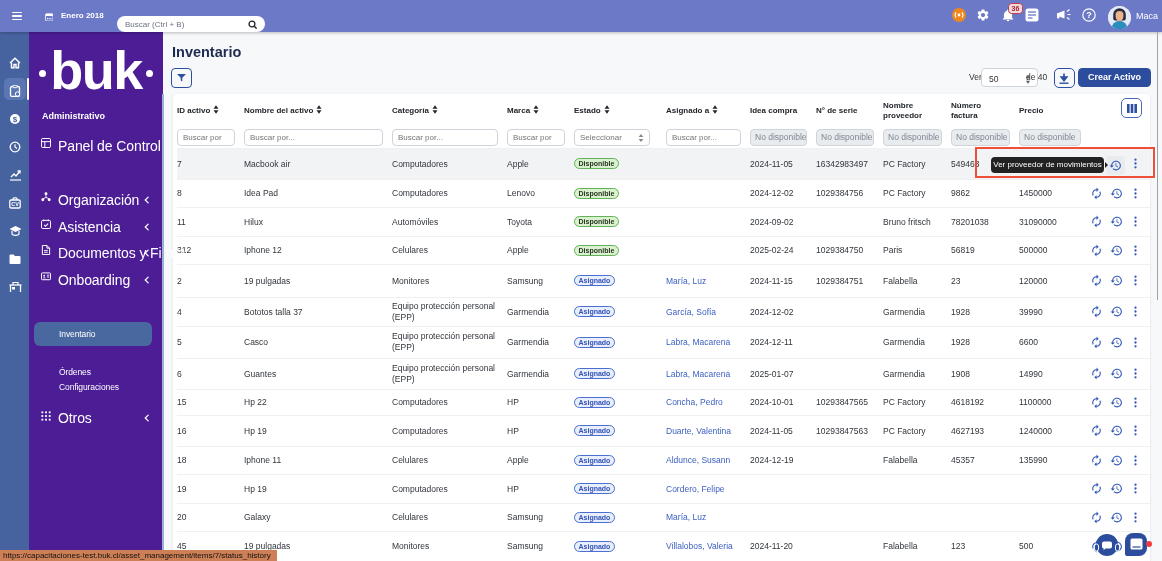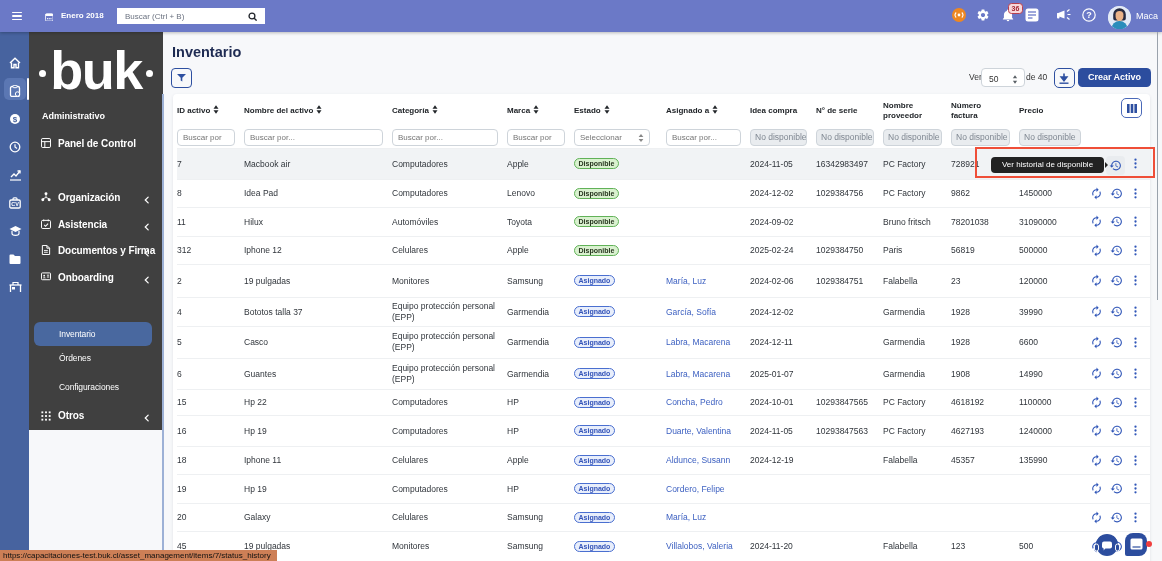--- a/index.html
+++ b/index.html
@@ -3,45 +3,45 @@
 <meta charset="utf-8">
 <style>
 * { margin:0; padding:0; box-sizing:border-box; }
 html,body { width:1162px; height:561px; overflow:hidden; font-family:"Liberation Sans", sans-serif; background:#f7f8fa; }
 .abs { position:absolute; }
 
 .topbar { position:absolute; left:0; top:0; width:1162px; height:32px; background:#6b79c7; box-shadow:0 1px 3px rgba(0,0,0,.25); z-index:30; }
 .burger { position:absolute; left:12px; top:12px; width:10px; height:8px; display:flex; flex-direction:column; justify-content:space-between; }
 .burger span { display:block; height:1.4px; background:#fff; border-radius:1px; }
 .tb-date { position:absolute; left:61px; top:11px; color:#fff; font-size:8px; font-weight:bold; }
-.searchbox { position:absolute; left:117px; top:8px; width:148px; height:16px; background:#fff; border-radius:0; }
+.searchbox { position:absolute; left:117px; top:16px; width:148px; height:16px; background:#fff; border-radius:8px; }
 .searchbox .ph { position:absolute; left:8px; top:3.5px; font-size:8px; color:#6b7280; }
 .avatar { position:absolute; left:1108px; top:5.5px; width:23px; height:23px; border-radius:50%; background:#e3eaf6; overflow:hidden; }
 .tb-name { position:absolute; left:1136px; top:10.5px; color:#fff; font-size:9px; }
 
 .rail { position:absolute; left:0; top:32px; width:29px; height:529px; background:#47639f; z-index:20; }
 .rail .ric { position:absolute; left:8.5px; width:12px; height:12px; }
 .rail .sel { position:absolute; left:3.5px; top:46px; width:22px; height:22px; background:#5b77b3; border-radius:5px; }
 .rail .selbar { position:absolute; left:27px; top:46px; width:2px; height:22px; background:#fff; border-radius:2px; }
-.sidebar { position:absolute; left:29px; top:32px; width:134px; height:398px; background:#404040; z-index:20; }
+.sidebar { position:absolute; left:29px; top:32px; width:134px; height:529px; background:#4c1d95; z-index:20; }
 .logo { position:absolute; left:0; top:6.5px; width:134px; text-align:center; color:#fff; font-size:54px; font-weight:bold; letter-spacing:-1.5px; }
 .logo .d { display:inline-block; width:7px; height:7px; background:#fff; border-radius:50%; vertical-align:12px; margin:0 4px; }
 .sb-cap { position:absolute; left:13px; top:79px; color:#fff; font-size:9px; font-weight:bold; }
-.sb-item { position:absolute; left:0; width:134px; height:20px; color:#fff; font-size:10px; font-weight:700; letter-spacing:-0.1px; }
+.sb-item { position:absolute; left:0; width:134px; height:20px; color:#fff; font-size:14px; font-weight:400; letter-spacing:-0.1px; }
 .sb-item .ic { position:absolute; left:12px; top:0px; width:10px; height:10px; }
 .sb-item .tx { position:absolute; left:29px; top:0px; white-space:nowrap; }
 .sb-item .ch { position:absolute; right:14px; top:0px; font-size:9px; font-weight:bold; }
 .sb-sub { position:absolute; left:30px; color:#fff; font-size:8.5px; font-weight:500; letter-spacing:-0.1px; }
 .inv-pill { position:absolute; left:5px; top:290px; width:118px; height:24px; background:#49689f; border-radius:6px; }
 
 .content { position:absolute; left:163px; top:32px; width:999px; height:529px; background:#f7f8fa; }
 .pagetitle { position:absolute; left:172px; top:44px; font-size:14.5px; font-weight:bold; color:#1e2b52; z-index:1;}
 .filterbtn { position:absolute; left:171px; top:68px; width:21px; height:20px; border:1.2px solid #2d4fa0; border-radius:4px; background:#f7f8fa; z-index:1;}
 .ver-lbl { position:absolute; left:969px; top:72px; font-size:8.5px; color:#333; z-index:1;}
-.ver-sel { position:absolute; left:981px; top:68px; width:44px; height:19px; background:#fff; border:1px solid #ced4da; border-radius:4px; font-size:8.5px; color:#333; z-index:1;}
+.ver-sel { position:absolute; left:981px; top:68px; width:57px; height:19px; background:#fff; border:1px solid #ced4da; border-radius:4px; font-size:8.5px; color:#333; z-index:1;}
 .de-lbl { position:absolute; left:1026px; top:72px; font-size:8.5px; color:#333; z-index:1;}
 .dl-btn { position:absolute; left:1053.5px; top:68px; width:21px; height:20px; border:1.2px solid #2d4fa0; border-radius:5px; background:#f7f8fa; z-index:1;}
 .create-btn { position:absolute; left:1078px; top:67.5px; width:73px; height:19.5px; background:#2c4d9e; border-radius:4.5px; color:#fff; font-size:9px; font-weight:bold; text-align:center; line-height:19.5px; z-index:1;}
 
 .card { position:absolute; left:173px; top:94px; width:977px; height:500px; background:#fff; border-radius:4px 4px 0 0; box-shadow:0 1px 3px rgba(60,64,90,.12); }
 table { border-collapse:collapse; table-layout:fixed; width:973px; margin-left:4px; }
 th { text-align:left; font-size:8px; color:#212529; font-weight:bold; vertical-align:middle; padding:0; white-space:nowrap; }
 td { font-size:8.5px; color:#30353b; vertical-align:middle; padding:0; white-space:nowrap; overflow:hidden; }
 tr.lbl-row { height:33px; }
 tr.flt-row { height:21px; }
@@ -233,21 +233,21 @@
         <line x1="6.5" y1="3.5" x2="9" y2="3.5" stroke="#fff" stroke-width="1"></line>
         <line x1="6.5" y1="5.5" x2="9" y2="5.5" stroke="#fff" stroke-width="1"></line>
         <line x1="3.5" y1="8.5" x2="7.5" y2="10.5" stroke="none"></line>
       </svg>
       <span class="tx">Onboarding</span>
       <svg class="ch" style="top:3.5px" width="5" height="8" viewBox="0 0 6 9">
         <path d="M5 1 L1.5 4.5 L5 8" fill="none" stroke="#fff" stroke-width="1.5" stroke-linecap="round"></path>
       </svg>
     </div>
 <div class="sb-sub" style="top:297px">Inventario</div>
-<div class="sb-sub" style="top:321px">Órdenes</div>
+<div class="sb-sub" style="top:335px">Órdenes</div>
 <div class="sb-sub" style="top:350px">Configuraciones</div>
 <div class="sb-item" style="top:378px">
       <svg class="ic" style="top:1px" width="9" height="9" viewBox="0 0 12 12">
         <g fill="#fff">
           <rect x="0.5" y="0.5" width="2.2" height="2.2"></rect>
           <rect x="4.9" y="0.5" width="2.2" height="2.2"></rect>
           <rect x="9.3" y="0.5" width="2.2" height="2.2"></rect>
           <rect x="0.5" y="4.9" width="2.2" height="2.2"></rect>
           <rect x="4.9" y="4.9" width="2.2" height="2.2"></rect>
           <rect x="9.3" y="4.9" width="2.2" height="2.2"></rect>
@@ -389,21 +389,21 @@
 <tr style="height:31px" class="hov">
           <td>7</td>
           <td>Macbook air</td>
           <td>Computadores</td>
           <td>Apple</td>
           <td><span class="chip disp">Disponible</span></td>
           <td></td>
           <td>2024-11-05</td>
           <td>16342983497</td>
           <td>PC Factory</td>
-          <td>728921</td>
+          <td>549463</td>
           <td></td>
           <td class="acts"><span style="display:inline-block;width:13px"></span><span style="display:inline-block;width:6.5px"></span><svg width="13" height="13" viewBox="0 0 24 24">
               <path fill="#3056b8" d="M13 3c-4.97 0-9 4.03-9 9H1l3.89 3.89.07.14L9 12H6c0-3.87 3.13-7 7-7s7 3.13 7 7-3.13 7-7 7c-1.93 0-3.68-.79-4.94-2.06l-1.42 1.42C8.27 19.99 10.51 21 13 21c4.97 0 9-4.03 9-9s-4.03-9-9-9zm-1 5v5l4.28 2.54.72-1.21-3.5-2.08V8H12z"></path>
             </svg><span style="display:inline-block;width:6.5px"></span><svg width="13" height="13" viewBox="0 0 24 24">
               <circle cx="12" cy="5" r="2.1" fill="#3056b8"></circle>
               <circle cx="12" cy="12" r="2.1" fill="#3056b8"></circle>
               <circle cx="12" cy="19" r="2.1" fill="#3056b8"></circle>
             </svg></td>
         </tr>
 <tr style="height:28px" class="">
@@ -472,21 +472,21 @@
               <circle cx="12" cy="19" r="2.1" fill="#3056b8"></circle>
             </svg></td>
         </tr>
 <tr style="height:33px" class="">
           <td>2</td>
           <td>19 pulgadas</td>
           <td>Monitores</td>
           <td>Samsung</td>
           <td><span class="chip asig">Asignado</span></td>
           <td><span class="lnk">María, Luz</span></td>
-          <td>2024-02-06</td>
+          <td>2024-11-15</td>
           <td>1029384751</td>
           <td>Falabella</td>
           <td>23</td>
           <td>120000</td>
           <td class="acts"><svg width="13" height="13" viewBox="0 0 24 24">
               <path fill="#3056b8" d="M12 6v3l4-4-4-4v3c-4.42 0-8 3.58-8 8 0 1.57.46 3.03 1.24 4.26L6.7 14.8c-.45-.83-.7-1.79-.7-2.8 0-3.31 2.69-6 6-6zm6.76 1.74L17.3 9.2c.44.84.7 1.79.7 2.8 0 3.31-2.69 6-6 6v-3l-4 4 4 4v-3c4.42 0 8-3.58 8-8 0-1.57-.46-3.03-1.24-4.26z"></path>
             </svg><span style="display:inline-block;width:6.5px"></span><svg width="13" height="13" viewBox="0 0 24 24">
               <path fill="#3056b8" d="M13 3c-4.97 0-9 4.03-9 9H1l3.89 3.89.07.14L9 12H6c0-3.87 3.13-7 7-7s7 3.13 7 7-3.13 7-7 7c-1.93 0-3.68-.79-4.94-2.06l-1.42 1.42C8.27 19.99 10.51 21 13 21c4.97 0 9-4.03 9-9s-4.03-9-9-9zm-1 5v5l4.28 2.54.72-1.21-3.5-2.08V8H12z"></path>
             </svg><span style="display:inline-block;width:6.5px"></span><svg width="13" height="13" viewBox="0 0 24 24">
               <circle cx="12" cy="5" r="2.1" fill="#3056b8"></circle>
@@ -707,21 +707,21 @@
       <rect x="3.7" y="0" width="2.6" height="9" fill="#2d4fa0"></rect>
       <rect x="7.4" y="0" width="2.6" height="9" fill="#2d4fa0"></rect>
     </svg>
   </div>
 <div class="hovbtn">
     <svg style="position:absolute;left:3px;top:3px" width="13" height="13" viewBox="0 0 24 24">
       <path fill="#3056b8" d="M13 3c-4.97 0-9 4.03-9 9H1l3.89 3.89.07.14L9 12H6c0-3.87 3.13-7 7-7s7 3.13 7 7-3.13 7-7 7c-1.93 0-3.68-.79-4.94-2.06l-1.42 1.42C8.27 19.99 10.51 21 13 21c4.97 0 9-4.03 9-9s-4.03-9-9-9zm-1 5v5l4.28 2.54.72-1.21-3.5-2.08V8H12z"></path>
     </svg>
   </div>
 <div class="redrect"></div>
-<div class="tooltip">Ver historial de disponible</div>
+<div class="tooltip">Ver proveedor de movimientos</div>
 <div class="scroll"></div>
 <div class="fb1"></div>
 <svg style="position:absolute;left:1093px;top:536px;z-index:51" width="28" height="20" viewBox="0 0 28 20">
     <path d="M4 9 a10 10 0 0 1 20 0" fill="none" stroke="#2c4d9e" stroke-width="2"></path>
     <rect x="1.5" y="8" width="4" height="7" rx="2" fill="#2c4d9e" stroke="#f7f8fa" stroke-width="1"></rect>
     <rect x="22.5" y="8" width="4" height="7" rx="2" fill="#2c4d9e" stroke="#f7f8fa" stroke-width="1"></rect>
     <rect x="9" y="5.5" width="10" height="7" rx="2" fill="#fff"></rect>
     <path d="M12.5 12 l-1.8 2.6 v-2.6 z" fill="#fff"></path>
   </svg>
 <div class="fb2">

